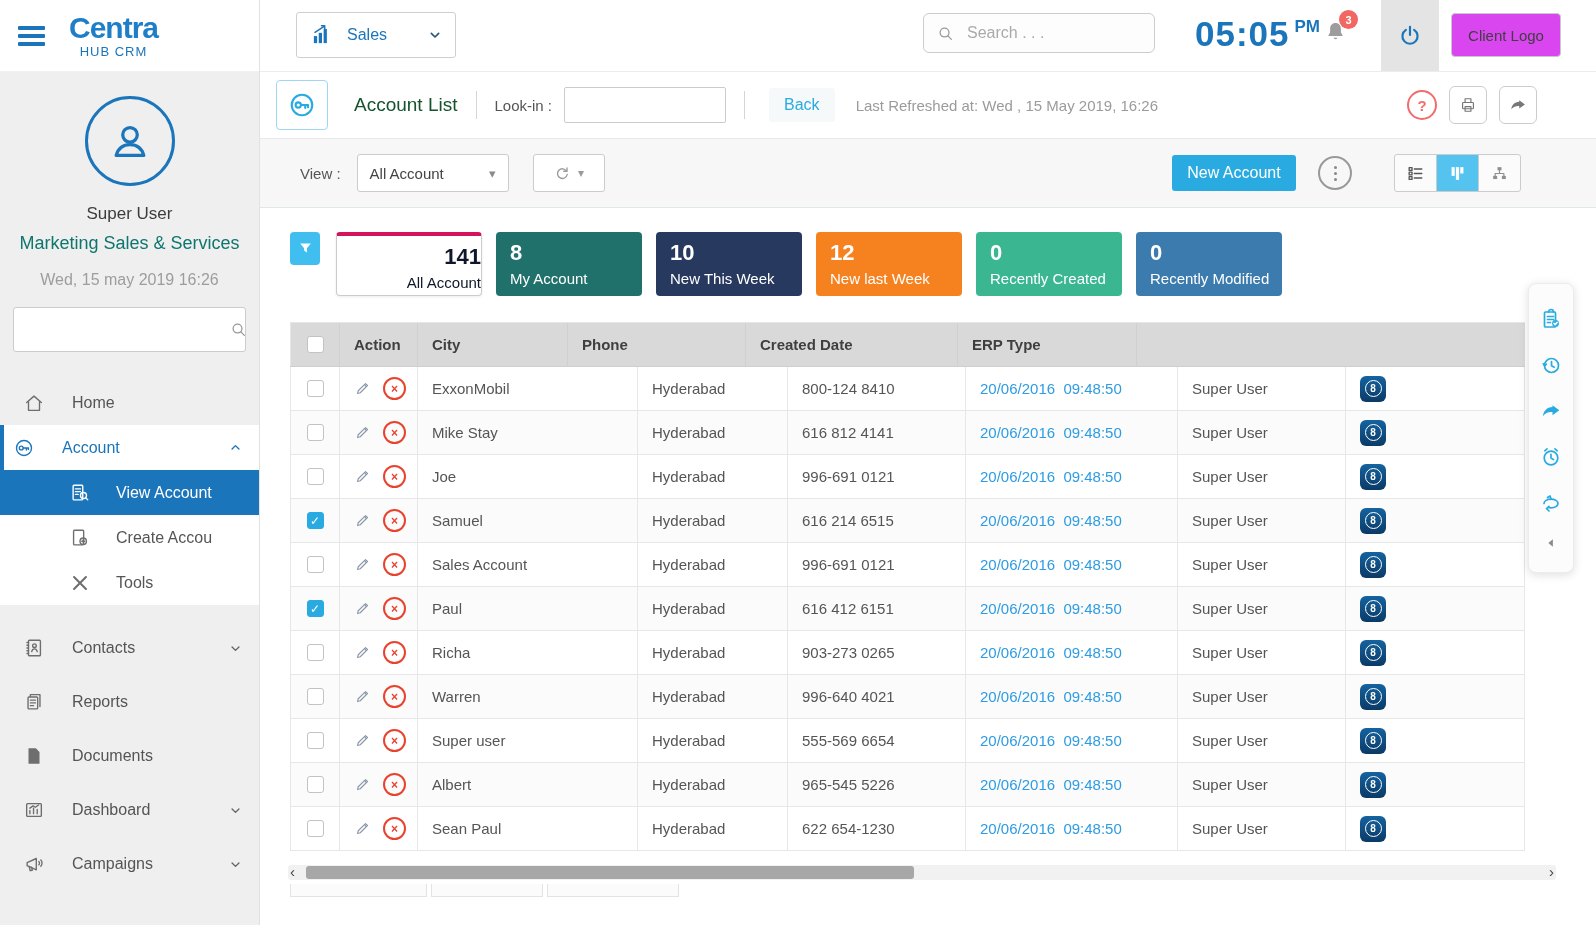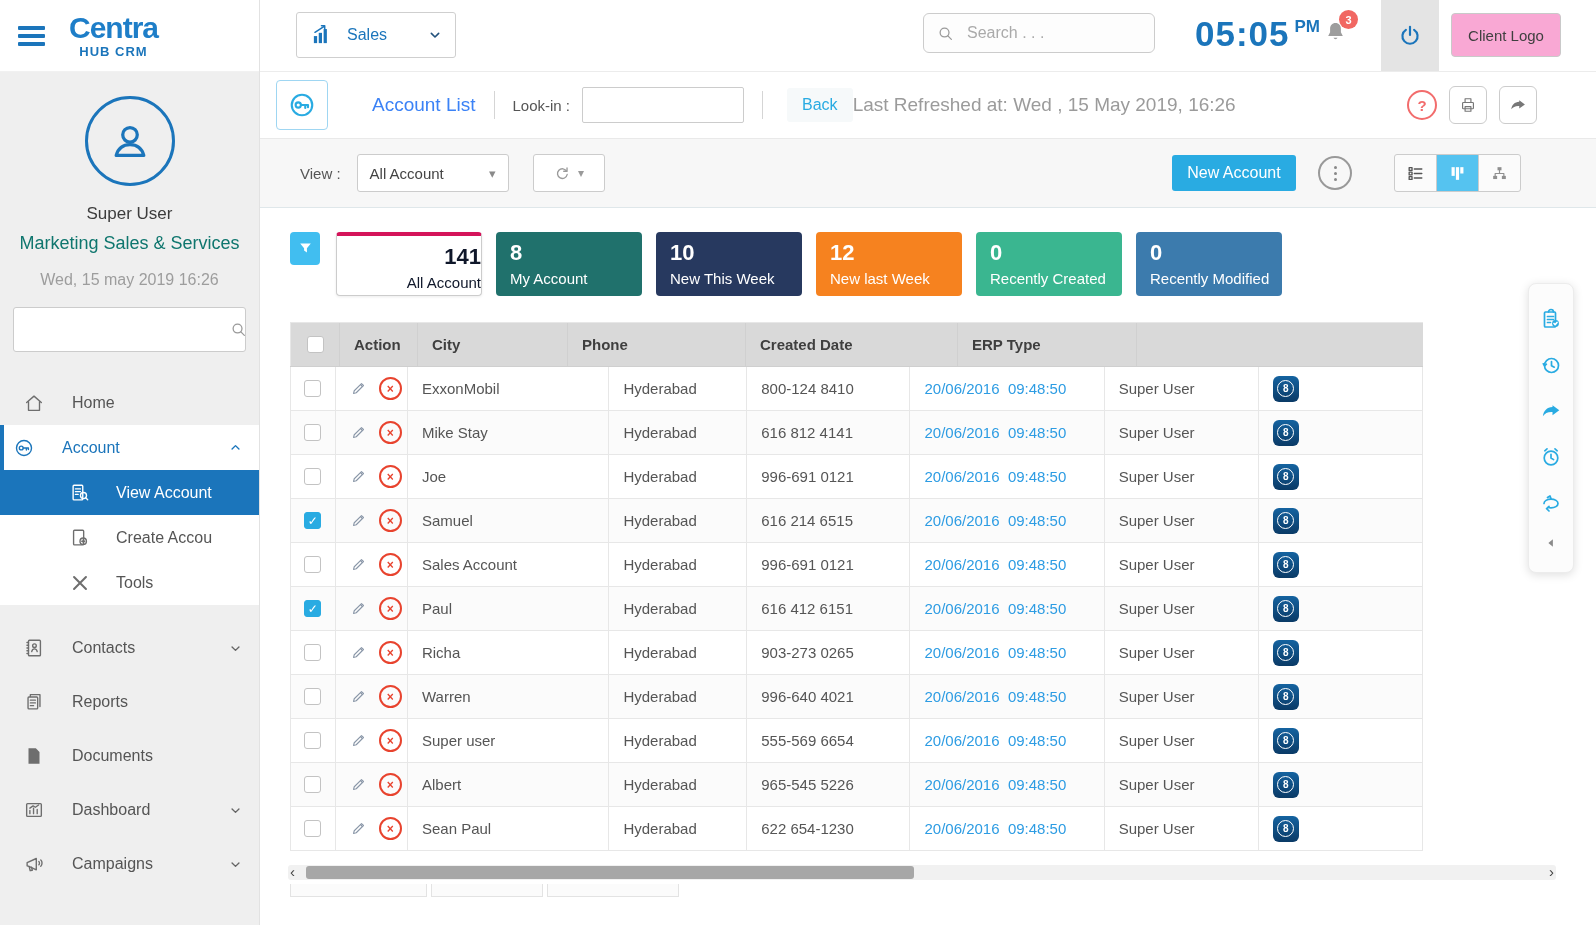--- a/index.html
+++ b/index.html
@@ -7,21 +7,21 @@
        font-family:"Liberation Sans",sans-serif;font-size:15px;color:#555;-webkit-font-smoothing:antialiased}
   svg{display:block}
 
   
   .sidebar{position:absolute;left:0;top:0;width:260px;height:925px;background:#efefef;border-right:1px solid #e2e2e2;box-sizing:border-box}
   .sidebar-top{height:71px;background:#fff;display:flex;align-items:center;border-bottom:1px solid #f1f1f1}
   .hamburger{margin-left:18px;cursor:pointer}
   .hamburger b{display:block;width:27px;height:4px;background:#1b75bb;border-radius:1px;margin:4px 0}
   .logo{margin-left:24px;text-align:center;line-height:1}
   .logo .l1{font-size:30px;font-weight:bold;color:#1e7ec8;letter-spacing:-1px}
-  .logo .l2{font-size:13px;font-weight:bold;color:#1b75bb;letter-spacing:1px;margin-top:2px}
+  .logo .l2{font-size:13px;font-weight:normal;color:#1b75bb;letter-spacing:1px;margin-top:2px}
   .user-block{text-align:center;padding-top:24px}
   .avatar{width:84px;height:84px;border:3px solid #1b75bb;border-radius:50%;margin:0 auto;display:flex;align-items:center;justify-content:center;color:#1b75bb;background:#efefef}
   .user-name{margin-top:18px;font-size:17px;color:#3c3c3c}
   .user-org{margin-top:9px;font-size:18px;color:#0f766e}
   .user-date{margin-top:17px;font-size:16px;color:#9d9d9d}
   .side-search{margin:18px 13px 0 13px;height:45px;background:#fff;border:1px solid #ccc;border-radius:3px;display:flex;align-items:center;padding:0 12px;box-sizing:border-box}
   .side-search input{flex:1;border:none;outline:none;font-size:15px;background:transparent}
   .side-search .mag{color:#999}
   .menu{margin-top:28px}
   .menu-item{height:45px;display:flex;align-items:center;padding-left:22px;color:#555;font-size:16px;position:relative;cursor:pointer;box-sizing:border-box}
@@ -47,32 +47,32 @@
   .top-search{position:absolute;left:663px;top:13px;width:232px;height:40px;border:1px solid #ccc;border-radius:6px;background:#fdfdfd;display:flex;align-items:center;padding:0 12px;box-sizing:border-box}
   .top-search .mag{color:#9a9a9a}
   .top-search input{flex:1;border:none;outline:none;background:transparent;font-size:16px;margin-left:10px;color:#555}
   .top-search input::placeholder{color:#aaa}
   .clock{position:absolute;left:935px;top:14px;color:#1b75bb;display:flex}
   .clock .t{font-size:35px;font-weight:600;letter-spacing:1px}
   .clock .m{font-size:17px;font-weight:600;margin-left:5px;margin-top:3px}
   .bell-wrap{position:absolute;left:1062px;top:18px;color:#9d9d9d;cursor:pointer}
   .bell-badge{position:absolute;top:-8px;right:-9px;min-width:19px;height:19px;border-radius:50%;background:#f16762;color:#fff;font-size:11px;font-weight:bold;display:flex;align-items:center;justify-content:center}
   .power-block{position:absolute;left:1121px;top:0;width:58px;height:71px;background:#e4e4e4;display:flex;align-items:center;justify-content:center;color:#1b75bb;cursor:pointer}
-  .client-logo{position:absolute;left:1191px;top:13px;width:110px;height:44px;border:1px solid #c9c9c9;border-radius:4px;display:flex;align-items:center;justify-content:center;color:#3f3f3f;font-size:15px;background:#f9a8d4;box-sizing:border-box}
+  .client-logo{position:absolute;left:1191px;top:13px;width:110px;height:44px;border:1px solid #c9c9c9;border-radius:4px;display:flex;align-items:center;justify-content:center;color:#3f3f3f;font-size:15px;background:#d946ef;box-sizing:border-box}
 
   
   .page-header{height:66px;border-bottom:1px solid #e9e9e9;display:flex;align-items:center;background:#fff}
   .key-btn{margin-left:16px;width:52px;height:50px;border:1px solid #9fd6f2;border-radius:4px;display:flex;align-items:center;justify-content:center;color:#29abe2;background:#fff;cursor:pointer;box-sizing:border-box}
-  .ph-title{margin-left:44px;font-size:19px;color:#3b82f6}
+  .ph-title{margin-left:26px;font-size:19px;color:#14532d}
   .vdiv{width:1px;height:28px;background:#d5d5d5;margin:0 18px}
   .lookin-label{font-size:15px;color:#555}
   .lookin-input{margin-left:12px;width:162px;height:36px;border:1px solid #ccc;border-radius:2px;background:#fff;display:flex;align-items:center;box-sizing:border-box;overflow:hidden}
   .lookin-input input{flex:1;border:none;outline:none;padding:0 8px;font-size:14px}
   .back-btn{margin-left:6px;padding:8px 15px;background:#f6f9fa;border-radius:3px;color:#29abe2;font-size:16px;cursor:pointer}
-  .last-refreshed{margin-left:0;color:#9b9b9b;font-size:19px}
+  .last-refreshed{margin-left:21px;color:#9b9b9b;font-size:15px}
   .ph-right{margin-left:auto;margin-right:59px;display:flex;align-items:center}
   .help-circ{width:26px;height:26px;border:2px solid #f26c6c;border-radius:50%;color:#f26c6c;font-weight:bold;font-size:15px;display:flex;align-items:center;justify-content:center;cursor:pointer}
   .sq-btn{margin-left:12px;width:38px;height:38px;border:1px solid #ccc;border-radius:6px;display:flex;align-items:center;justify-content:center;color:#777;background:#fff;cursor:pointer;box-sizing:border-box}
 
   
   .view-bar{height:68px;background:#f7f7f7;border-bottom:1px solid #dfe7ea;display:flex;align-items:center}
   .vb-label{margin-left:40px;color:#555}
   .vb-select{margin-left:16px;width:152px;height:38px;background:#fff;border:1px solid #ccc;border-radius:3px;display:flex;align-items:center;padding:0 12px;box-sizing:border-box;cursor:pointer}
   .vb-select .val{color:#444}
   .vb-select .caret{margin-left:auto;color:#8a8a8a;font-size:13px}
@@ -88,21 +88,21 @@
 
   
   .stats-row{display:flex;align-items:flex-start;padding:24px 0 0 30px}
   .filter-btn{width:30px;height:33px;border-radius:4px;background:#41bef0;color:#fff;display:flex;align-items:center;justify-content:center;cursor:pointer;margin-right:16px}
   .stat-card{width:146px;height:64px;border-radius:4px;margin-right:14px;padding-left:14px;box-sizing:border-box;cursor:pointer}
   .stat-card .sc-val{font-size:22px;font-weight:bold;margin-top:8px}
   .stat-card .sc-label{font-size:15px;margin-top:4px;white-space:nowrap}
   .stat-card.outline{background:#fff;border:1px solid #ccc;border-top:4px solid #d4145a;box-shadow:0 1px 3px rgba(0,0,0,.08)}
 
   
-  .table-wrap{margin:26px 0 0 30px;width:1133px;border-top:1px solid #e7e7e7}
+  .table-wrap{margin:26px 0 0 30px;width:1235px;border-top:1px solid #e7e7e7}
   .trow{display:flex;height:44px;border-bottom:1px solid #e7e7e7;background:#fff;box-sizing:border-box}
   .trow.alt{background:#fbfbfb}
   .trow.head{background:#d9d9d9;border-bottom:1px solid #cfcfcf}
   .tc{display:flex;align-items:center;padding-left:14px;border-right:1px solid #e7e7e7;box-sizing:border-box;overflow:hidden}
   .trow.head .tc{border-right:1px solid #d0d0d0;color:#3f3f3f;font-weight:bold;font-size:15px}
   .tc:first-child{border-left:1px solid #e7e7e7;justify-content:center;padding-left:0}
   .c0{width:50px}.c1{width:78px}.c2{width:220px}.c3{width:150px}.c4{width:178px}.c5{width:212px}.c6{width:168px}.c7{width:179px}
   .cb{width:17px;height:17px;border:1px solid #c3c3c3;border-radius:3px;background:#fff;display:inline-flex;align-items:center;justify-content:center;cursor:pointer;box-sizing:border-box;font-size:12px;color:transparent}
   .cb.checked{background:#29abe2;border-color:#29abe2;color:#fff}
   .act-edit{color:#8a97a8;cursor:pointer}

